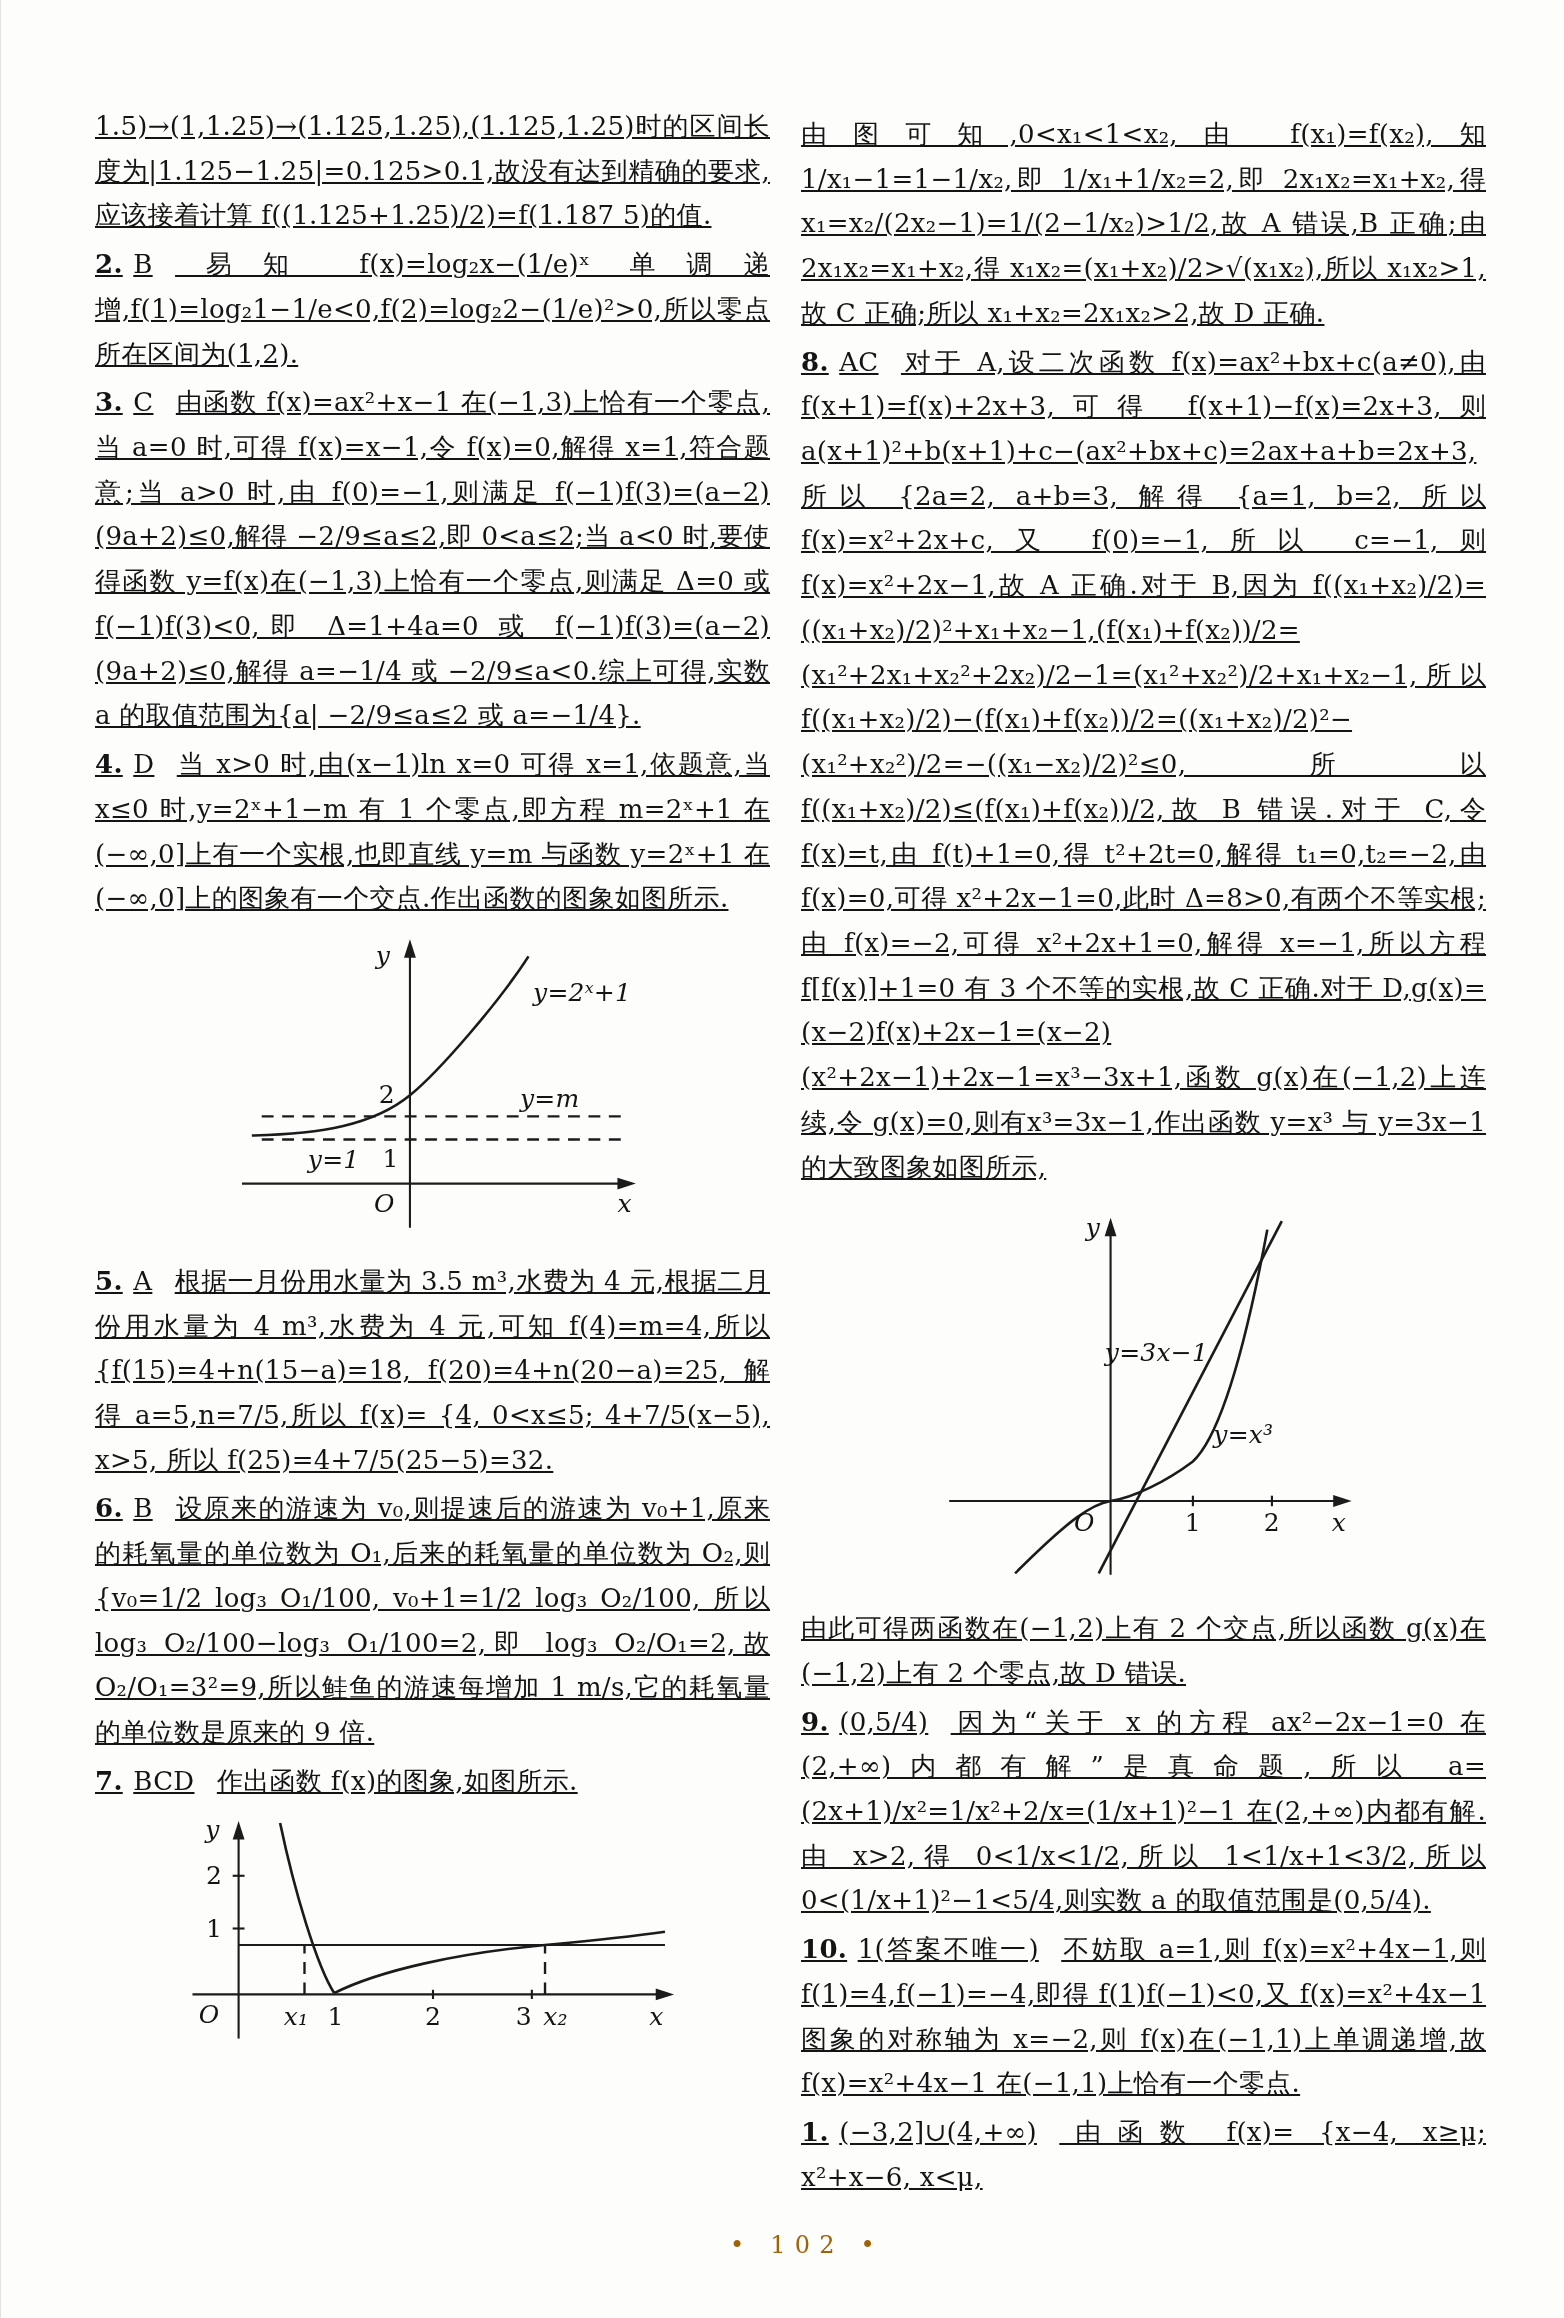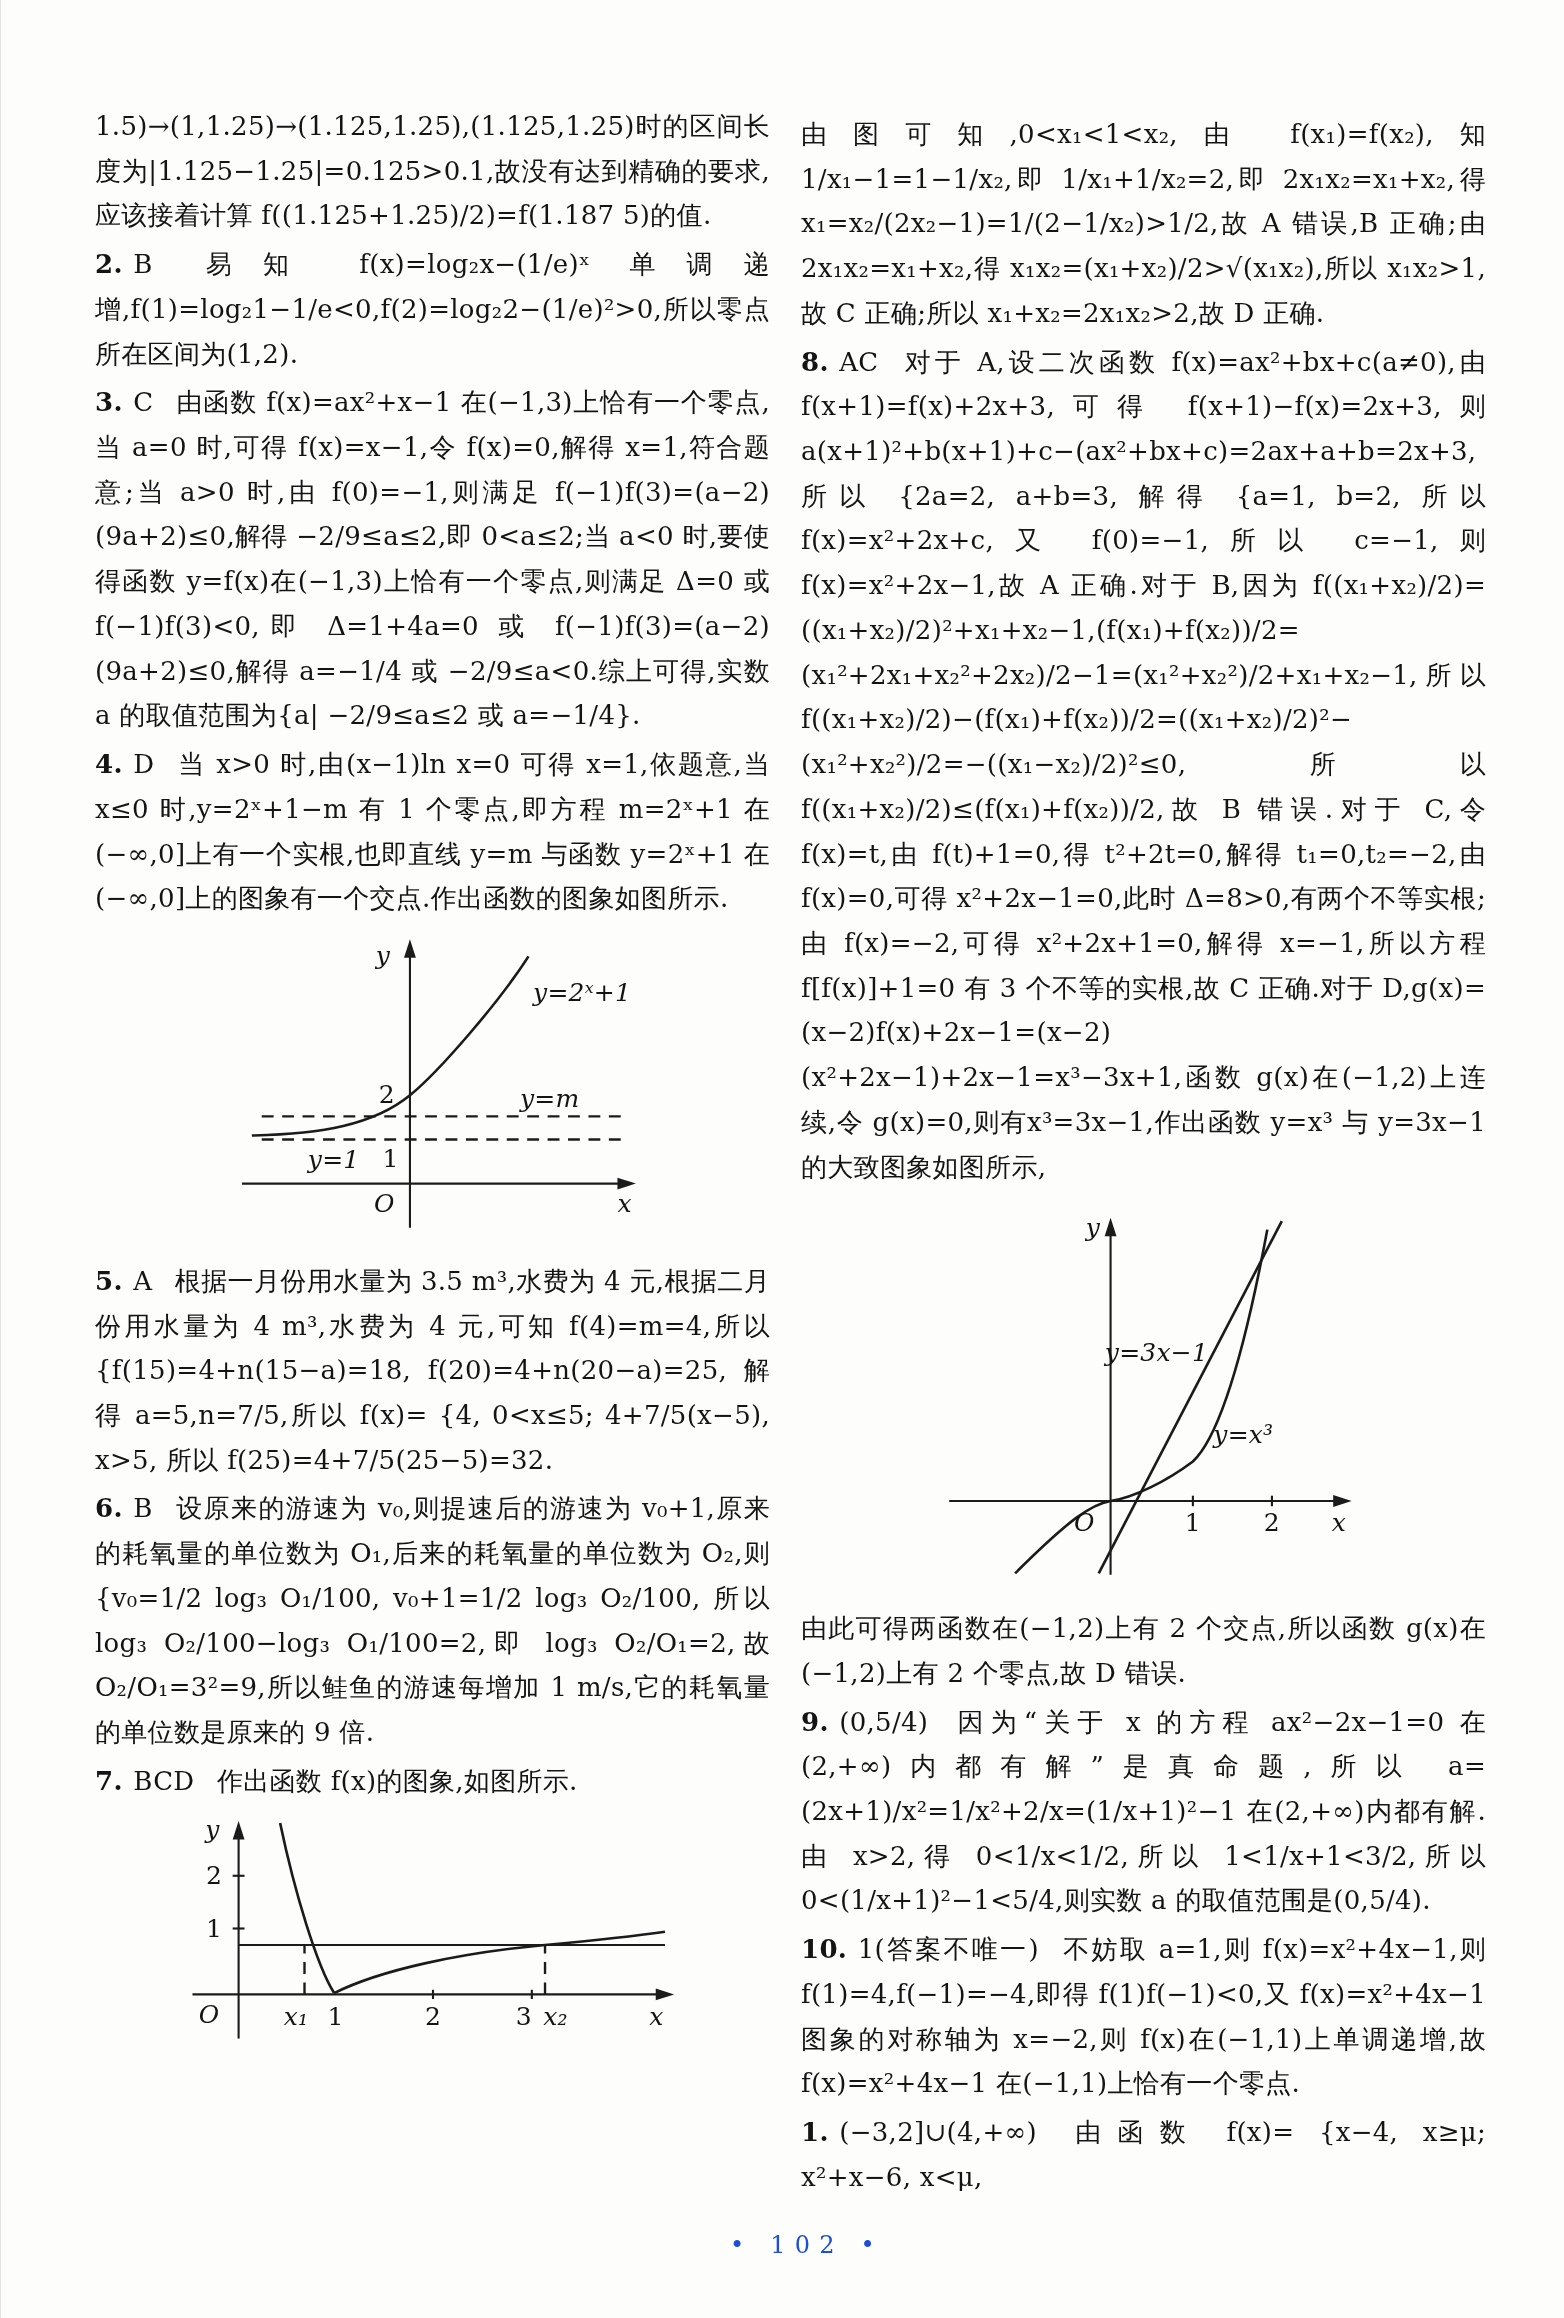--- a/index.html
+++ b/index.html
@@ -6,34 +6,34 @@
   .page {
     position:relative; width:1564px; height:2319px; margin:0 auto;
     background:#fdfdfc; overflow:hidden;
     color:#141414;
     font-family:"DejaVu Serif","Liberation Serif",serif;
     border-left:1.3px solid #e2e2e0; border-bottom:1.3px solid #e2e2e0;
   }
   .col { position:absolute; text-align:justify; font-size:26px; line-height:1.72; letter-spacing:0.3px; }
   .col-left  { left:94px;  top:104px; width:675px; }
   .col-right { left:800px; top:112px; width:685px; }
-  p.para { margin:0 0 4px 0; }
+  p.para { margin:0 0 4px 0;text-decoration:underline; }
   .num  { font-weight:bold; margin-right:10.5px; }
   .ans  { margin-right:22.4px; }
   .fig  { text-align:center; margin:9.2px 0 12px 0; }
   svg { overflow:visible; }
   .stroke  { stroke:#1b1b1b; stroke-width:3.2; fill:none; }
   .thick   { stroke:#1b1b1b; stroke-width:4;   fill:none; }
   .dashed  { stroke:#1b1b1b; stroke-width:3.6; fill:none; stroke-dasharray:18 13; }
   .arrow   { fill:#1b1b1b; stroke:none; }
   .glabel  { font-family:"DejaVu Serif","Liberation Serif",serif; font-size:38px; font-style:italic; fill:#141414; }
   .gdigit  { font-family:"DejaVu Serif","Liberation Serif",serif; font-size:38px; font-style:normal; fill:#141414; }
   .footer {
     position:absolute; left:0; right:0; top:2231px; text-align:center;
-    font-size:24px; letter-spacing:9.2px; color:#1d4ed8;margin-left:48px;
+    font-size:24px; letter-spacing:9.2px; color:#a16207;margin-left:48px;
   }
 </style>
 </head>
 <body>
 
 <div class="page">
 
   <div class="col col-left">
 
     <p class="para"><span>1.5)→(1,1.25)→(1.125,1.25),(1.125,1.25)时的区间长度为|1.125−1.25|=0.125&gt;0.1,故没有达到精确的要求,应该接着计算 f((1.125+1.25)/2)=f(1.187 5)的值.</span></p>

